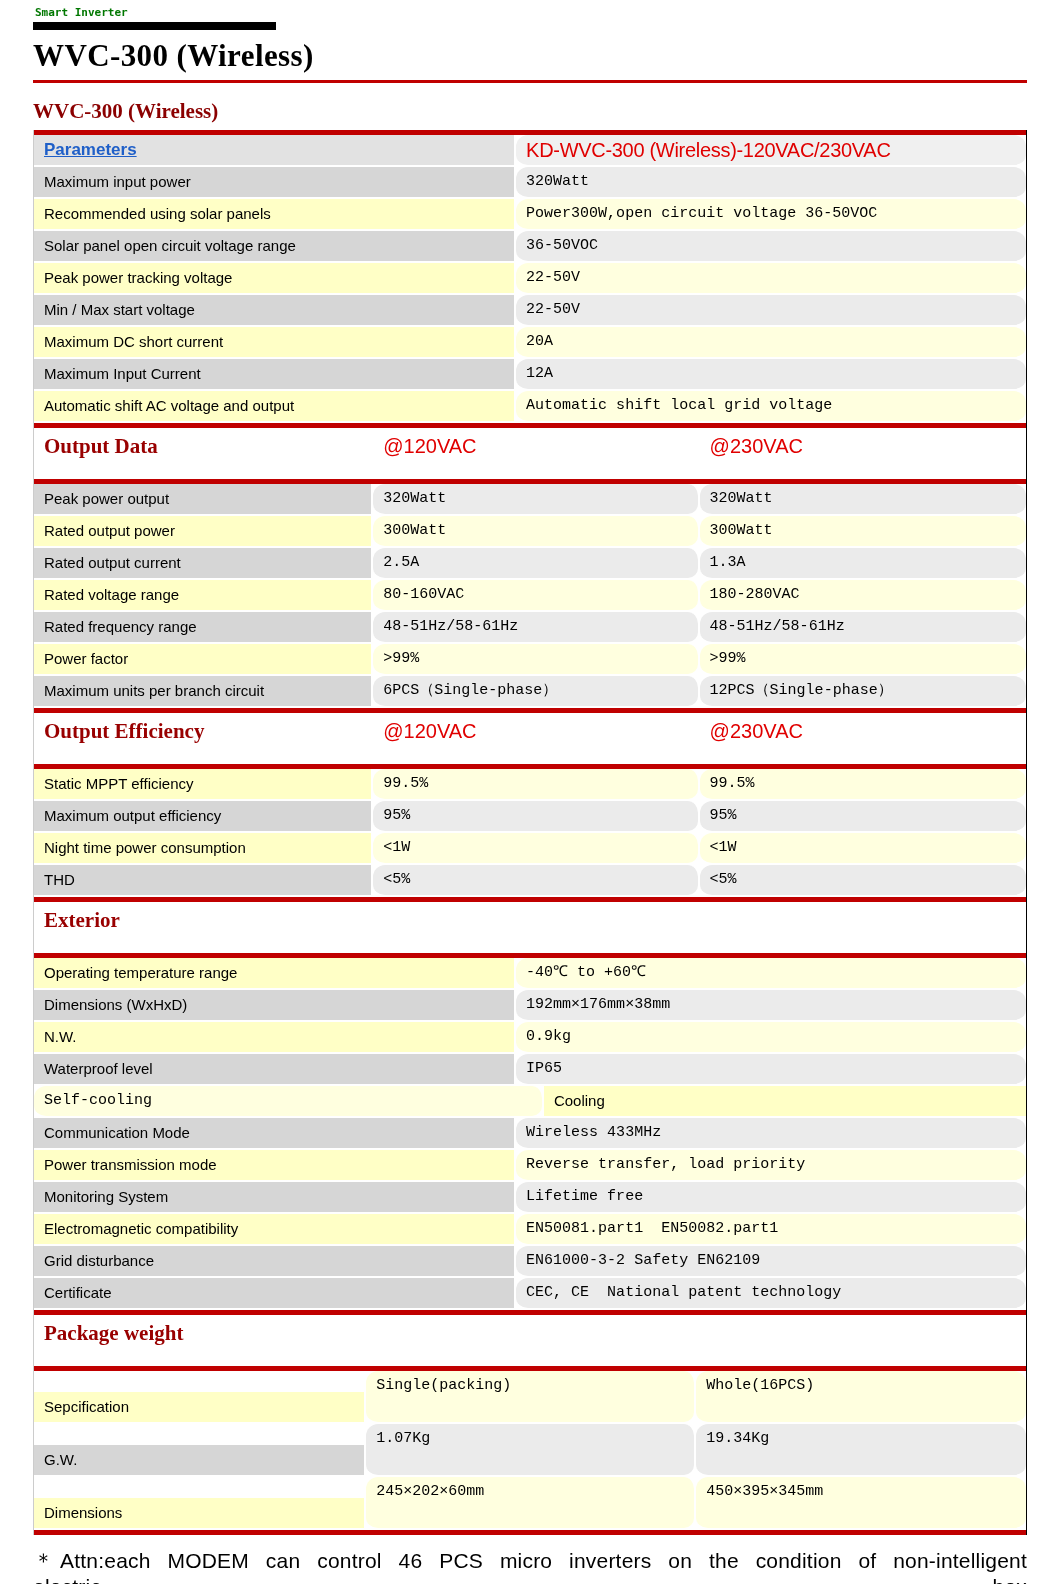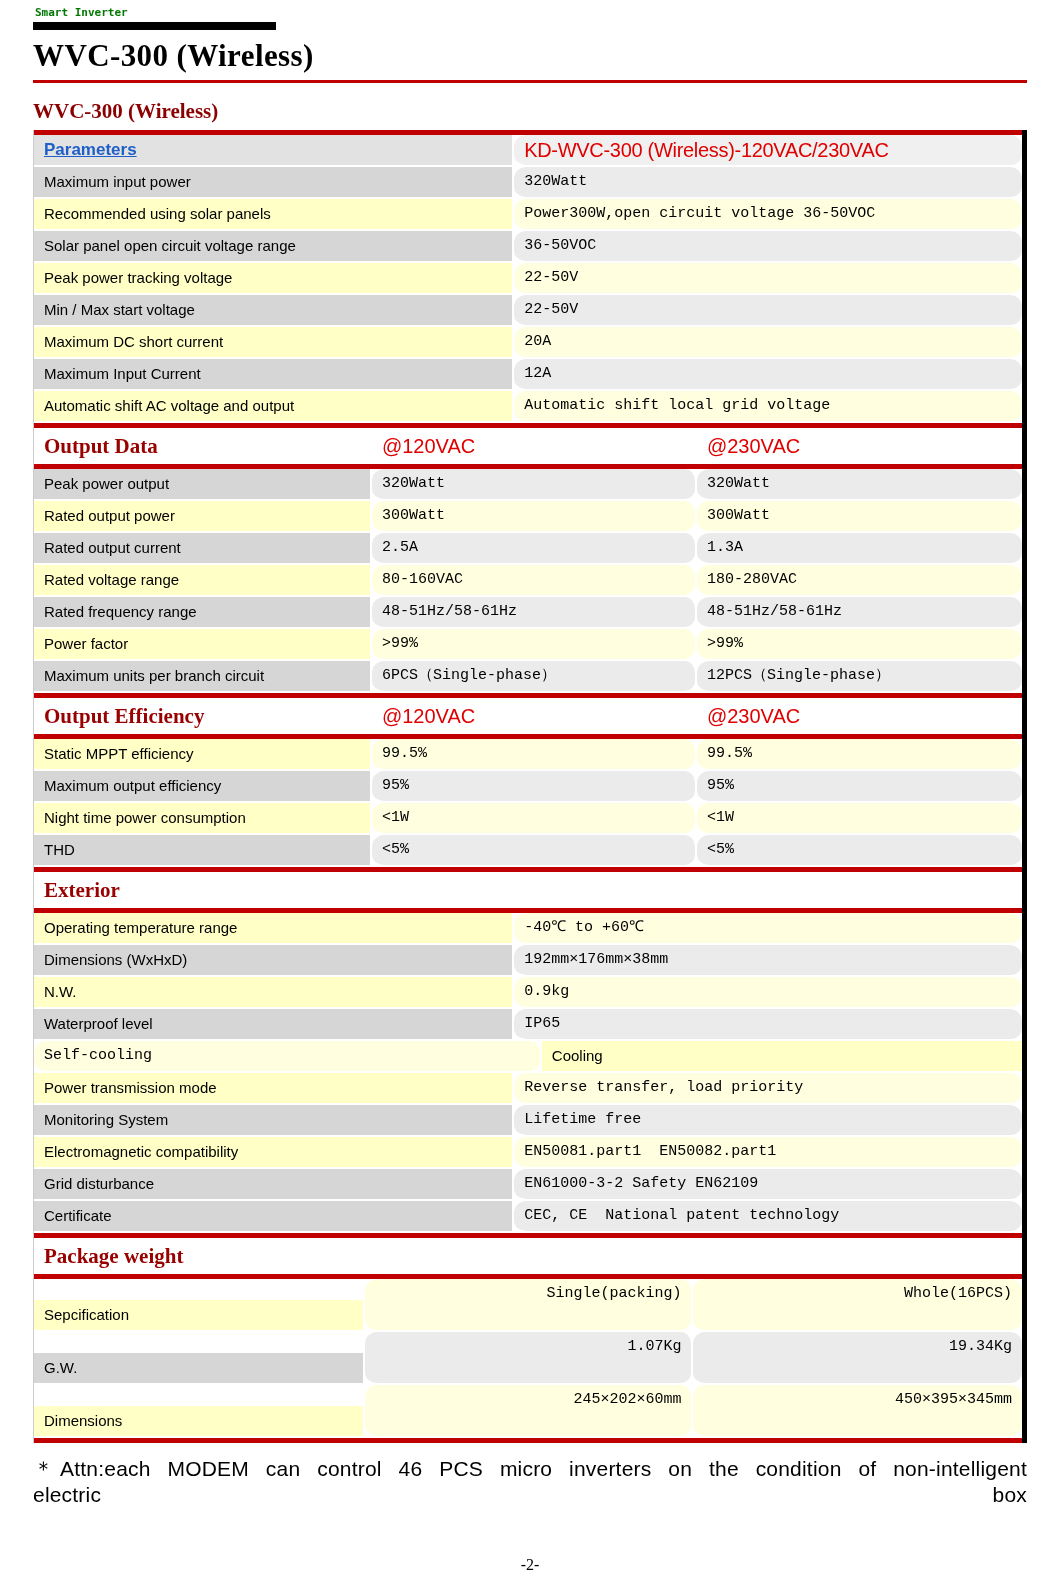--- a/index.html
+++ b/index.html
@@ -38,21 +38,21 @@
   .subtitle {
     font-family: "Liberation Serif", serif;
     font-weight: bold;
     font-size: 21px;
     color: #8b0000;
     margin-top: 16px;
     margin-bottom: 6px;
   }
 
   
-  .spec { border-left: 1px solid #cccccc; border-right: 5px solid #000000; }
+  .spec { border-left: 1px solid #cccccc; border-right: 1px solid #000000; }
   .red-bar { height: 5px; background: #c00000; }
   .row { display: flex; background: #fff; }
   .cell {
     padding: 5px 10px;
     line-height: 20px;
     font-size: 15px;
     border-bottom: 2px solid #fff;
     border-right: 2px solid #fff;
     overflow: hidden;
   }
@@ -62,21 +62,21 @@
     white-space: pre-wrap;
     border-radius: 12px;
   }
 
   
   .two-col .label { width: 48.6%; }
   .two-col .value { width: 51.4%; }
   .three-col .label { width: 34.2%; }
   .three-col .value { width: 32.9%; }
   .pkg .label { width: 33.5%; margin-top: 21px; }
-  .pkg .value { width: 33.25%; text-align: right; }
+  .pkg .value { width: 33.25%; text-align: left; }
   .one-col .label { width: 100%; }
 
   
   .shade-gray .label { background: #d6d6d6; }
   .shade-gray .value { background: #ebebeb; }
   .shade-yellow .label { background: #ffffc6; }
   .shade-yellow .value { background: #ffffdf; }
 
   
   .header-row .label { background: #e2e2e2; display: flex; align-items: center; }
@@ -89,21 +89,21 @@
   }
   .header-row .value.model-spec {
     font-family: "Liberation Sans", sans-serif;
     color: #e00000;
     font-size: 20px;
     letter-spacing: -0.3px;
     white-space: nowrap;
   }
 
   
-  .section-row .cell { border: none; background: #fff; padding-top: 8px; padding-bottom: 8px; }
+  .section-row .cell { border: none; background: #fff; padding-top: 8px; padding-bottom: 23px; }
   .section-row .sec-title {
     font-family: "Liberation Serif", serif;
     font-weight: bold;
     font-size: 21px;
     color: #990000;
   }
   .section-row .value.col-title {
     font-family: "Liberation Sans", sans-serif;
     color: #e00000;
     font-size: 20px;
@@ -276,20 +276,24 @@
           <div class="cell value">0.9kg</div>
         </div>
         <div class="row two-col shade-gray">
           <div class="cell label">Waterproof level</div>
           <div class="cell value">IP65</div>
         </div>
         <div class="row two-col shade-yellow">
           <div class="cell value">Self-cooling</div>
           <div class="cell label">Cooling</div>
         </div>
+        <div class="row two-col shade-gray">
+          <div class="cell label">Communication Mode</div>
+          <div class="cell value">Wireless 433MHz</div>
+        </div>
         <div class="row two-col shade-yellow">
           <div class="cell label">Power transmission mode</div>
           <div class="cell value">Reverse transfer, load priority</div>
         </div>
         <div class="row two-col shade-gray">
           <div class="cell label">Monitoring System</div>
           <div class="cell value">Lifetime free</div>
         </div>
         <div class="row two-col shade-yellow">
           <div class="cell label">Electromagnetic compatibility</div>

